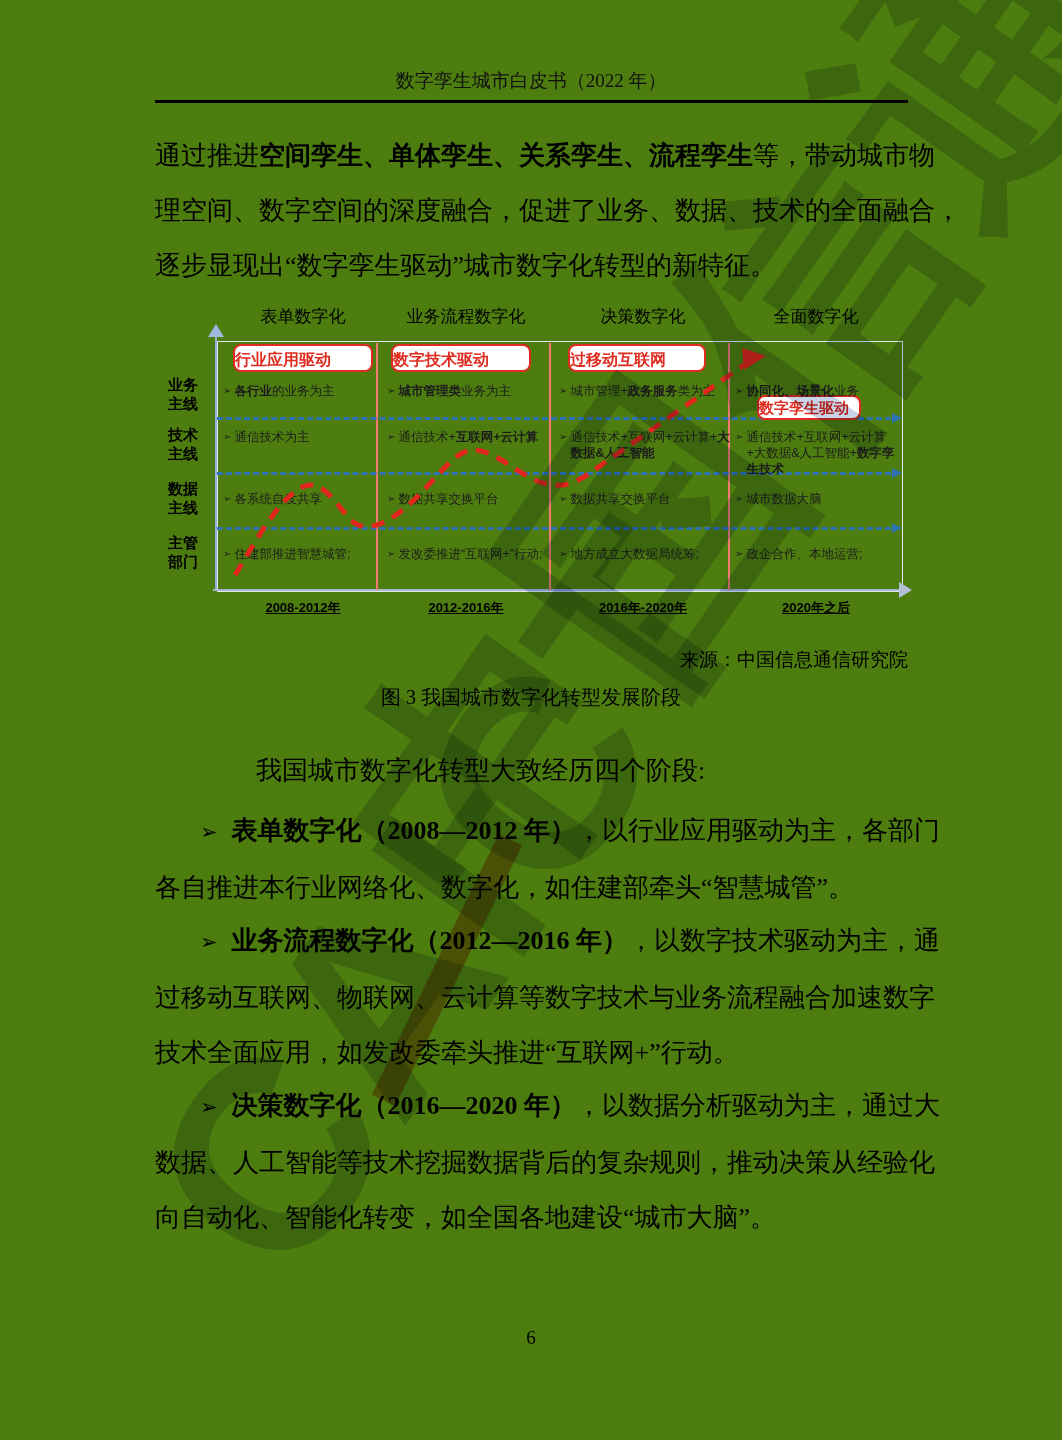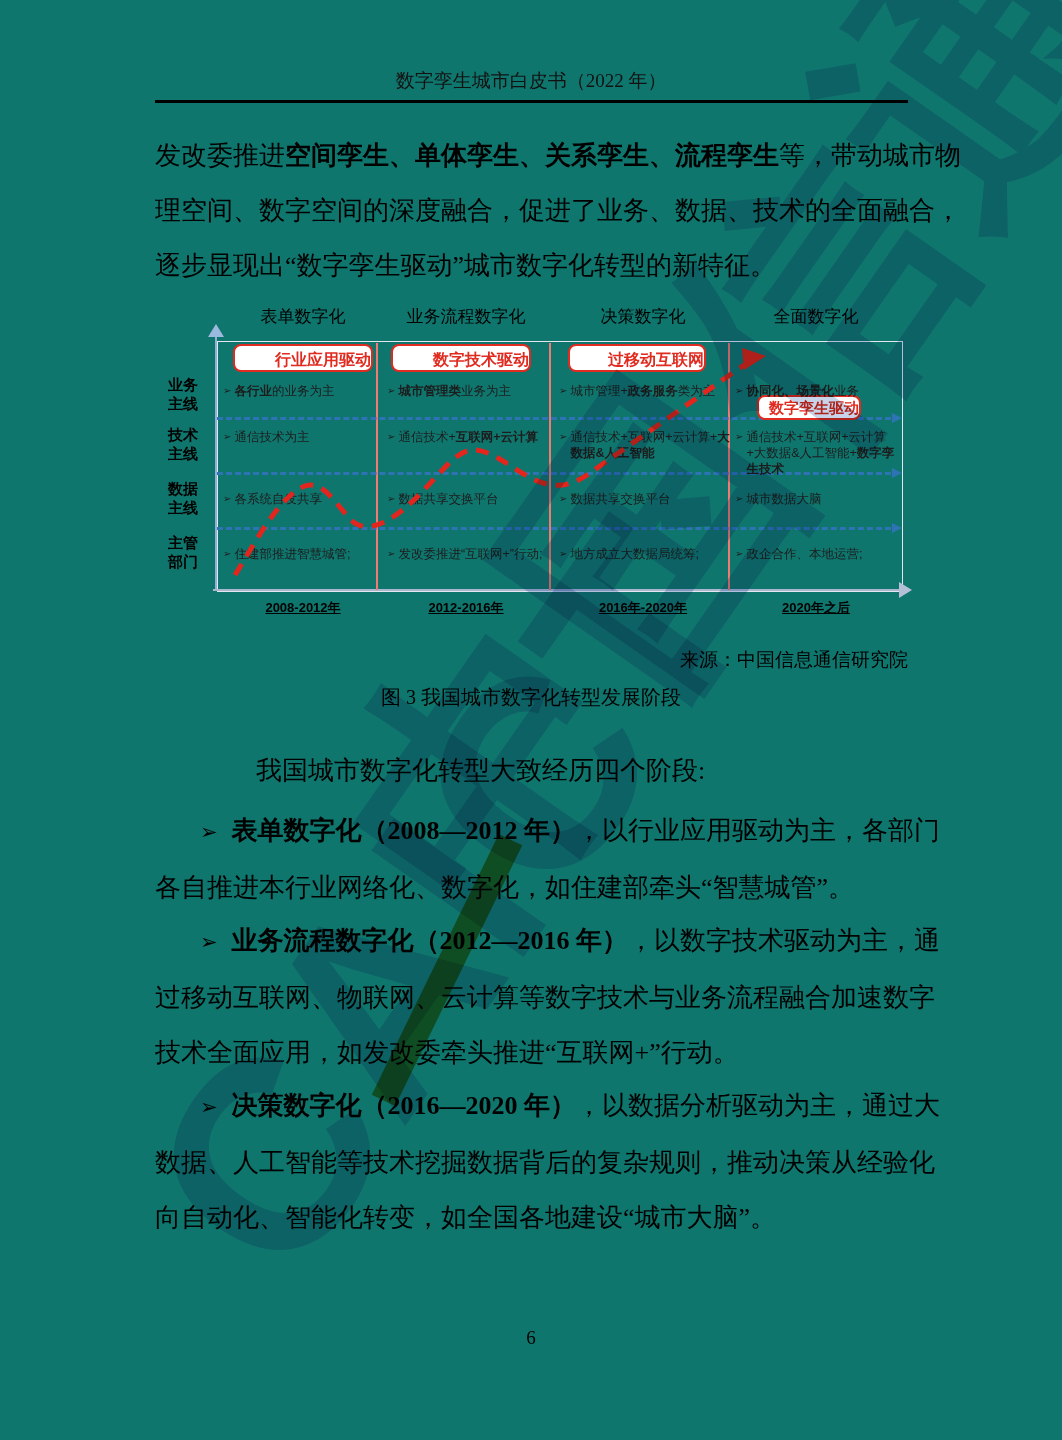--- a/index.html
+++ b/index.html
@@ -1,16 +1,16 @@
 <!DOCTYPE html>
 <html><head>
 <meta charset="utf-8">
 <style>
   html,body{margin:0;padding:0;background:#fff;}
-  .page{position:relative;width:1062px;height:1440px;background:#0f766e;overflow:hidden;
+  .page{position:relative;width:1062px;height:1440px;background:#4d7c0f;overflow:hidden;
         font-family:"Liberation Serif","DejaVu Serif","DejaVu Sans",serif;color:#000;}
   .abs{position:absolute;}
 
   
   .doc-title{top:68px;left:0;width:100%;text-align:center;font-size:19px;line-height:26px;color:#111;}
   .hr-rule{top:100px;left:155px;width:753px;height:3px;background:#000;}
 
   
   .bodyline{white-space:nowrap;font-size:26px;line-height:55px;color:#000;}
   .p1{top:128px;left:155px;}
@@ -35,21 +35,21 @@
   .yaxis{left:60px;top:34px;width:2px;height:253px;background:#8fb0d8;}
   .yarrow{left:53px;top:21px;width:0;height:0;border-left:8px solid transparent;border-right:8px solid transparent;border-bottom:13px solid #9cb9de;}
   .xaxis{left:58px;top:286px;width:688px;height:2px;background:#a9b7cf;}
   .xarrow{left:744px;top:279px;width:0;height:0;border-top:8px solid transparent;border-bottom:8px solid transparent;border-left:13px solid #b3c0d6;}
   .vline{top:40px;width:2px;height:247px;background:#f37a72;}
   .vl1{left:221px;} .vl2{left:394px;} .vl3{left:573px;}
   .bdl{left:62px;width:674px;height:0;border-top:3px dashed #2e74b5;}
   .bdl::after{content:"";position:absolute;right:-11px;top:-7px;width:0;height:0;
               border-top:5px solid transparent;border-bottom:5px solid transparent;border-left:10px solid #2e74b5;}
   .bd1{top:114px;} .bd2{top:169px;} .bd3{top:224px;}
-  .driver{top:41px;height:28px;line-height:28px;text-align:right;font-size:16px;font-weight:700;
+  .driver{top:41px;height:28px;line-height:28px;text-align:left;font-size:16px;font-weight:700;
           color:#e02b20;border:2px solid #e02b20;border-radius:8px;background:#fff;box-sizing:border-box;}
   .dv1{left:78px;width:140px;} .dv2{left:236px;width:140px;}
   .dv3{left:413px;width:138px;} .dv4{left:602px;width:104px;top:44px;height:25px;line-height:22px;font-size:15px;margin-top:48px;}
   .rowlab{left:6px;width:44px;text-align:center;font-size:15px;font-weight:700;line-height:19px;word-break:break-all;color:#000;}
   .rl1{top:72px;} .rl2{top:122px;} .rl3{top:176px;} .rl4{top:230px;}
   .cell{display:flex;font-size:12.5px;line-height:16px;color:#1c1c1c;}
   .cell .cm{font-size:10px;margin-right:3px;line-height:16px;}
   .cr1{top:80px;} .cr2{top:126px;} .cr3{top:188px;} .cr4{top:243px;}
   .cc1{left:68px;width:152px;} .cc2{left:232px;width:162px;}
   .cc3{left:404px;width:172px;} .cc4{left:580px;width:170px;}
@@ -66,21 +66,21 @@
 </style>
 </head>
 <body>
 
 <div class="page">
 
   <div class="abs doc-title">数字孪生城市白皮书（2022 年）</div>
   <div class="abs hr-rule"></div>
 
   <div class="abs p1">
-    <div class="bodyline"><span>发改委推进</span><b>空间孪生、单体孪生、关系孪生、流程孪生</b><span>等，带动城市物</span></div>
+    <div class="bodyline"><span>通过推进</span><b>空间孪生、单体孪生、关系孪生、流程孪生</b><span>等，带动城市物</span></div>
     <div class="bodyline">理空间、数字空间的深度融合，促进了业务、数据、技术的全面融合，</div>
     <div class="bodyline">逐步显现出“数字孪生驱动”城市数字化转型的新特征。</div>
   </div>
 
   <div class="abs figure">
     <div class="abs colhead ch1">表单数字化</div>
     <div class="abs colhead ch2">业务流程数字化</div>
     <div class="abs colhead ch3">决策数字化</div>
     <div class="abs colhead ch4">全面数字化</div>
 

